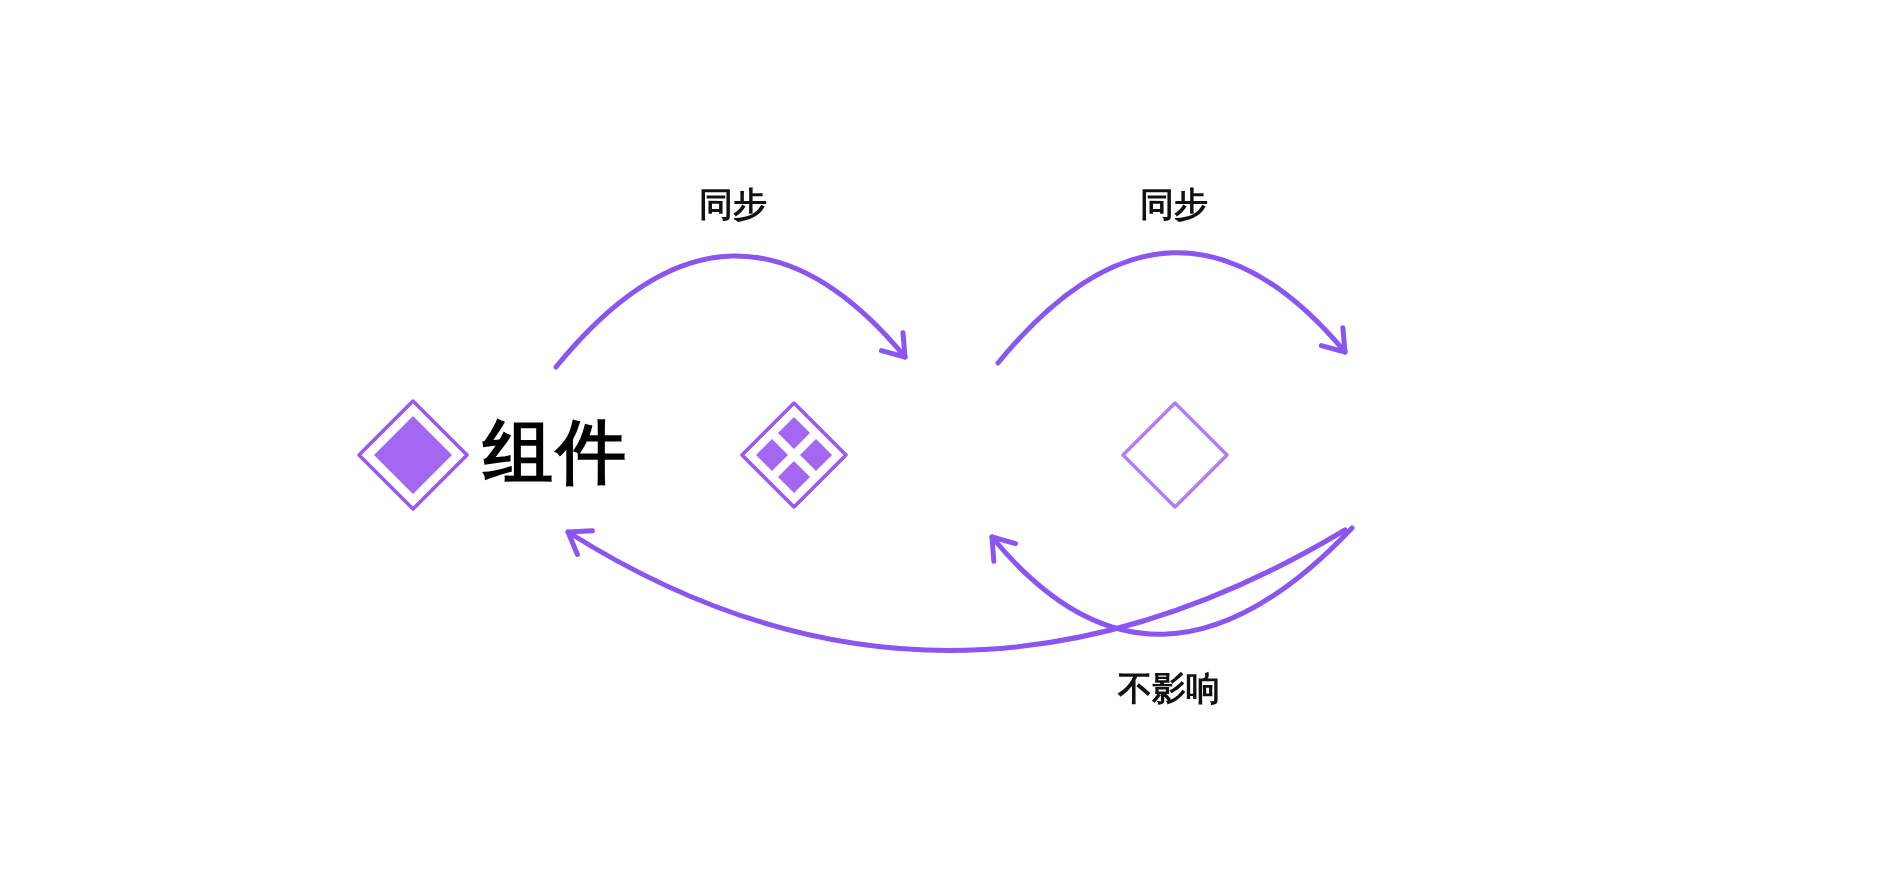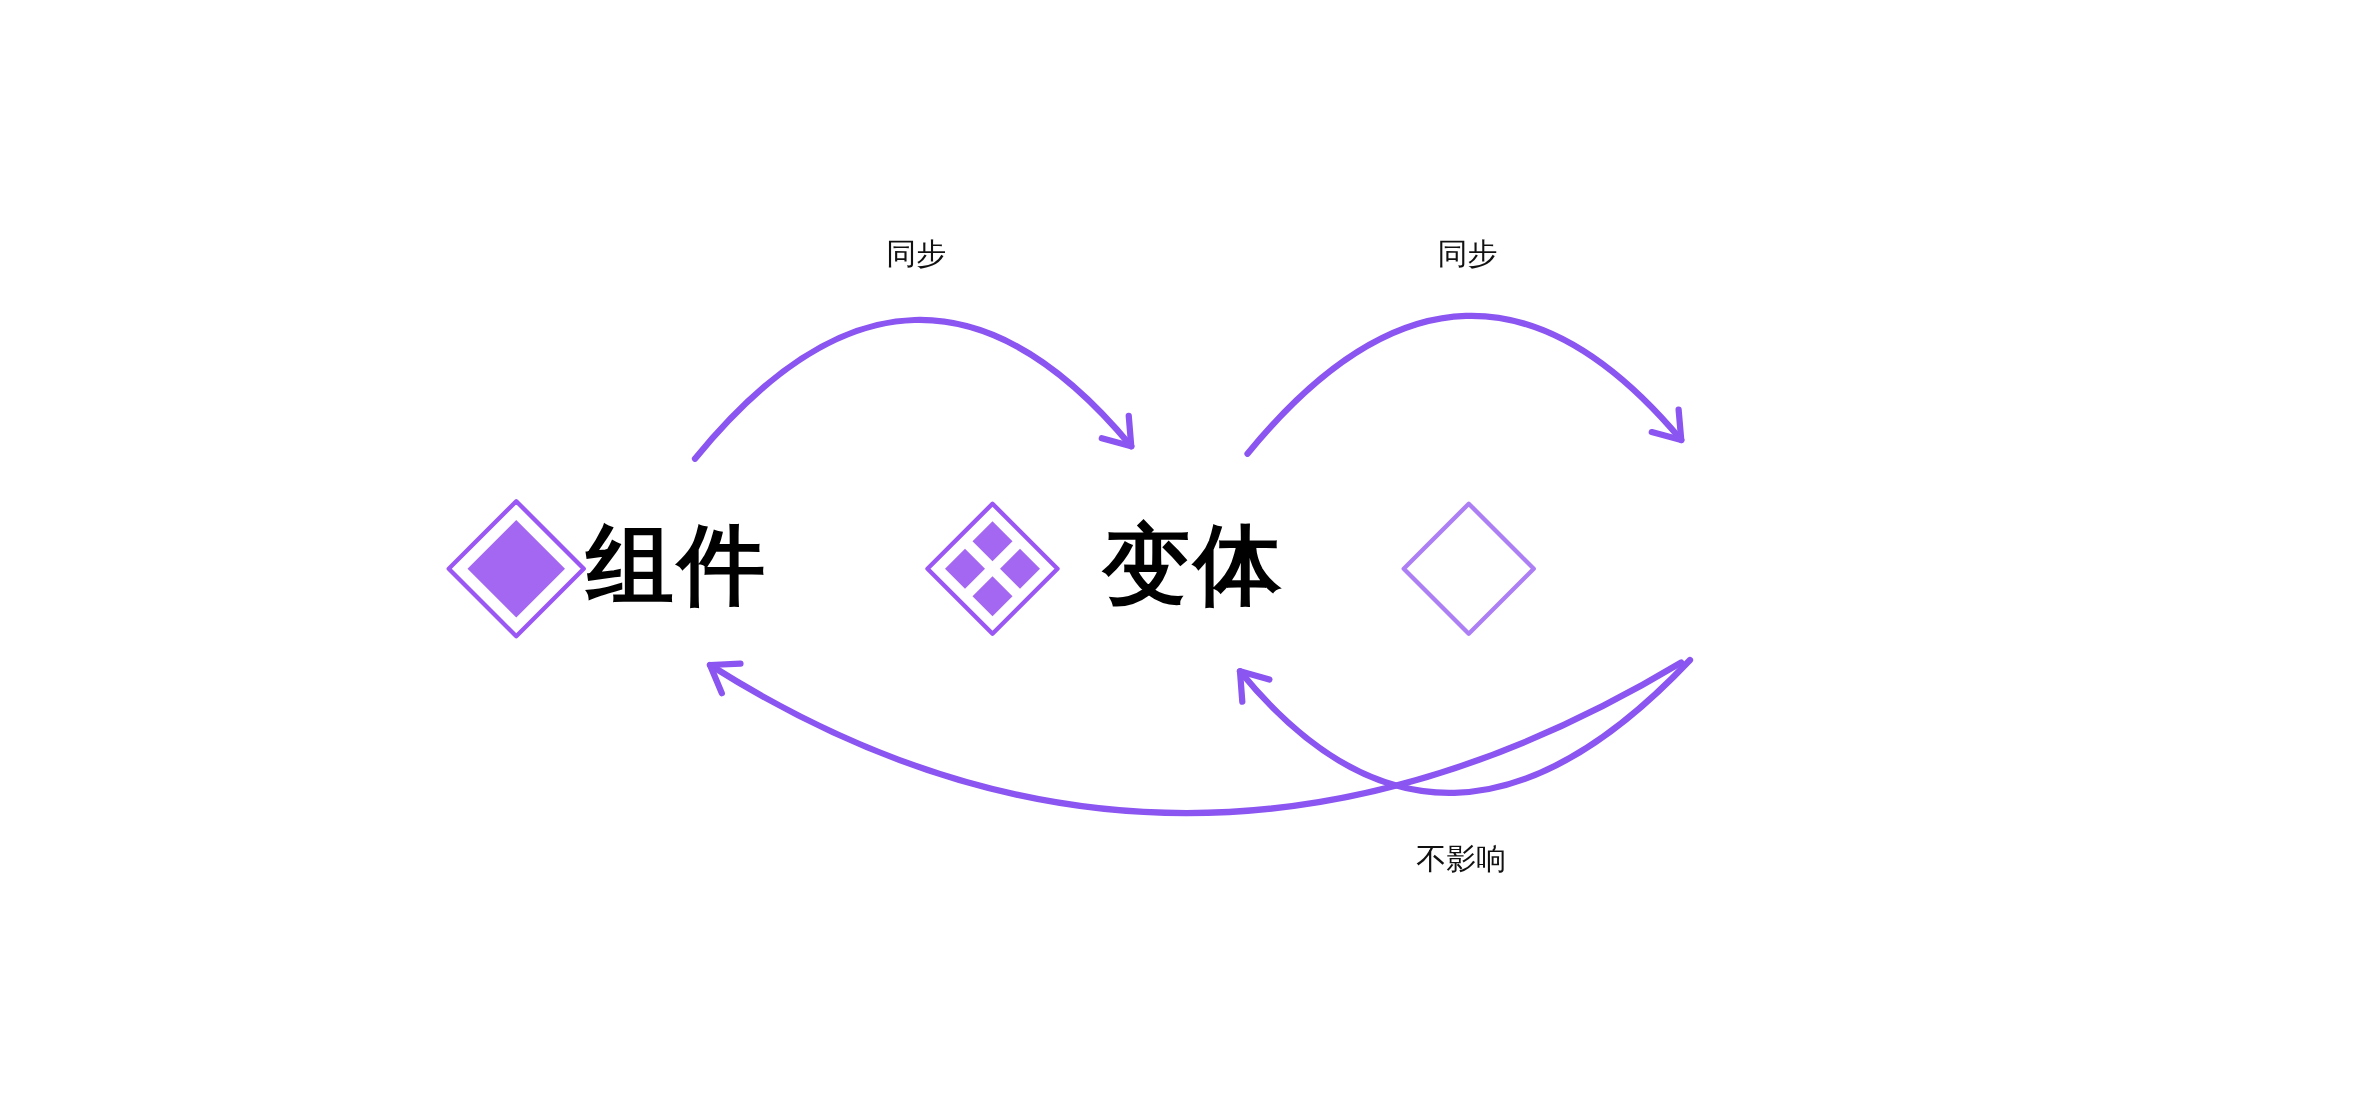--- a/index.html
+++ b/index.html
@@ -26,22 +26,22 @@
     font-size: 70px;
     font-weight: 900;
     color: #000000;
     letter-spacing: 3px;
     white-space: nowrap;
     line-height: 1;
   }
   .edge-label {
     position: absolute;
     transform: translate(-50%, -50%);
-    font-size: 24px;
-    font-weight: 400;
+    font-size: 34px;
+    font-weight: 700;
     color: #111111;
     white-space: nowrap;
     line-height: 1;
   }
 </style>
 </head>
 <body>
 
 <div class="stage">
 
@@ -71,23 +71,22 @@
       <polygon points="816,439 832,455 816,471 800,455" stroke="none" fill="#a467f2"></polygon>
       <polygon points="794,461 810,477 794,493 778,477" stroke="none" fill="#a467f2"></polygon>
       <polygon points="772,439 788,455 772,471 756,455" stroke="none" fill="#a467f2"></polygon>
     </g>
 
     <g>
       <polygon points="1175,403 1227,455 1175,507 1123,455" fill="none" stroke-width="3.5" stroke-linejoin="round" stroke="#ad7ff5"></polygon>
     </g>
   </svg>
 
-  <div class="node-label" style="left:542px; top:452px;">组件</div>
+  <div class="node-label" style="left:556px; top:452px;">组件</div>
 
-  <div class="node-label" style="left:955px; top:452px;">变体</div>
 
 
   <div class="edge-label" style="left:733px; top:204px;">同步</div>
 
   <div class="edge-label" style="left:1174px; top:204px;">同步</div>
 
   <div class="edge-label" style="left:1169px; top:688px;">不影响</div>
 
 </div>
 

